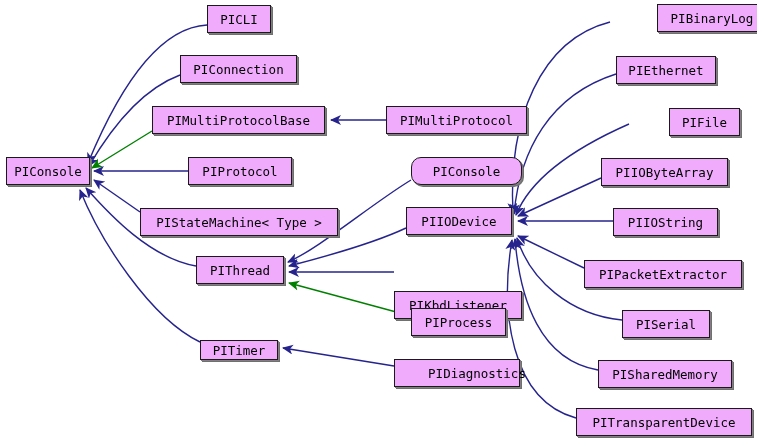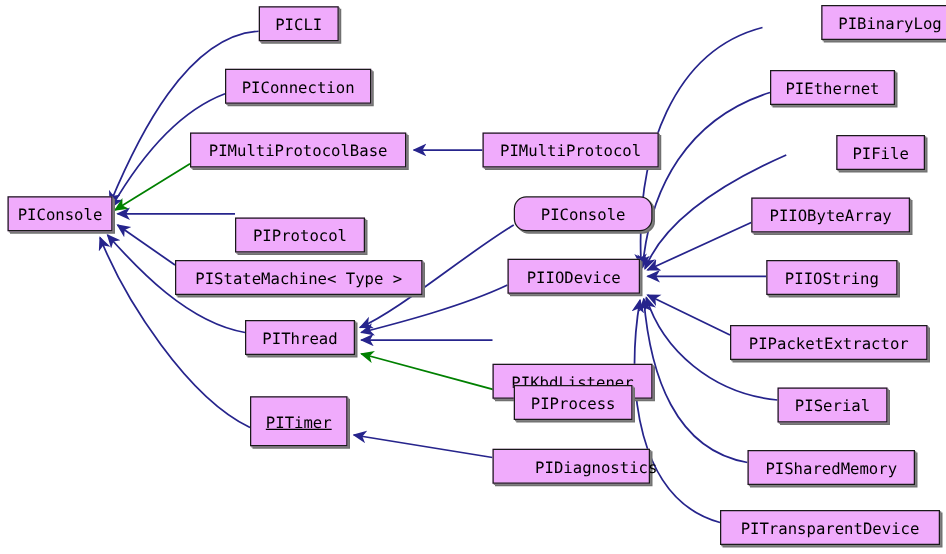--- a/index.html
+++ b/index.html
@@ -58,30 +58,30 @@
       </div>
       <div class="node" style="left: 207px; top: 5px; width: 64px; height: 28px;">
         <span>PICLI</span>
       </div>
       <div class="node" style="left: 180px; top: 55px; width: 117px; height: 28px;">
         <span>PIConnection</span>
       </div>
       <div class="node" style="left: 152px; top: 106px; width: 173px; height: 28px;">
         <span>PIMultiProtocolBase</span>
       </div>
-      <div class="node" style="left: 188px; top: 157px; width: 104px; height: 28px; margin-top: 17px;">
+      <div class="node" style="left: 188px; top: 157px; width: 104px; height: 28px;">
         <span>PIProtocol</span>
       </div>
       <div class="node" style="left: 140px; top: 208px; width: 198px; height: 28px;">
         <span>PIStateMachine&lt; Type &gt;</span>
       </div>
       <div class="node" style="left: 196px; top: 256px; width: 88px; height: 28px;">
         <span>PIThread</span>
       </div>
-      <div class="node" style="left: 200px; top: 317px; width: 78px; height: 40px; text-decoration: underline;">
+      <div class="node" style="left: 200px; top: 340px; width: 78px; height: 20px;">
         <span>PITimer</span>
       </div>
       <div class="node" style="left: 386px; top: 106px; width: 141px; height: 28px;">
         <span>PIMultiProtocol</span>
       </div>
       <div class="node" style="left: 411px; top: 157px; width: 111px; height: 28px; border-radius: 10px;">
         <span>PIConsole</span>
       </div>
       <div class="node" style="left: 406px; top: 207px; width: 106px; height: 28px;">
         <span>PIIODevice</span>

